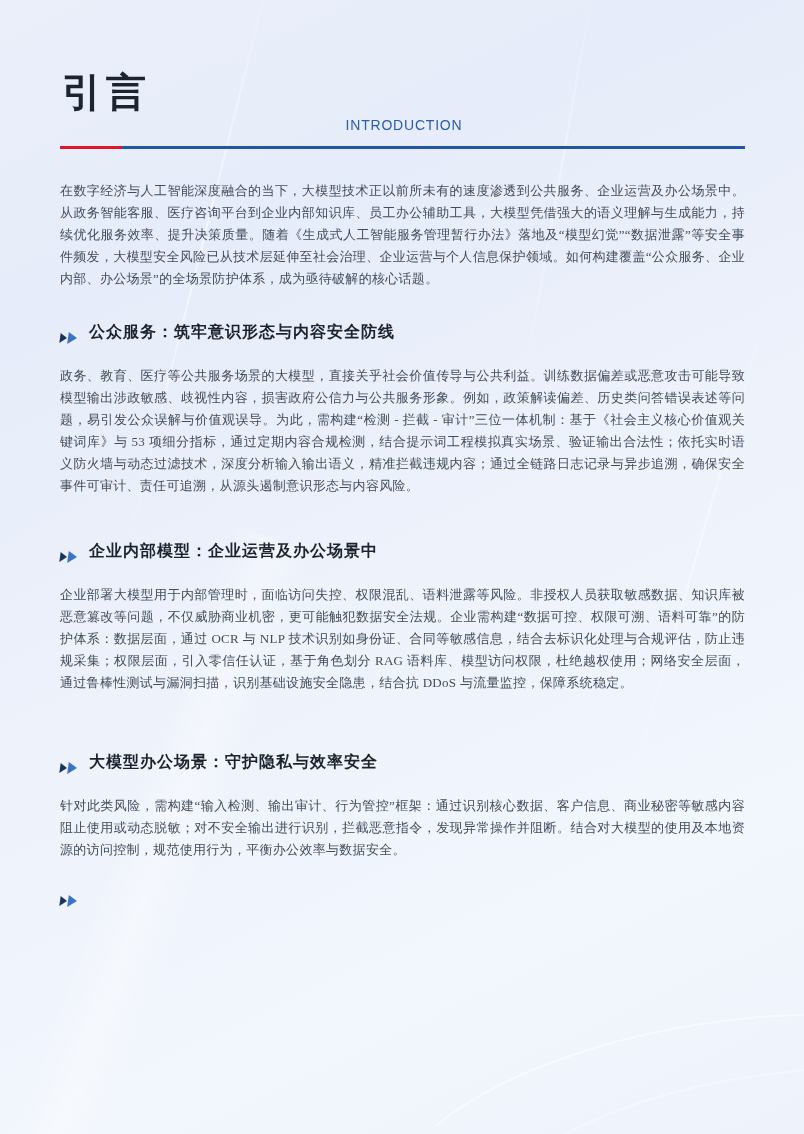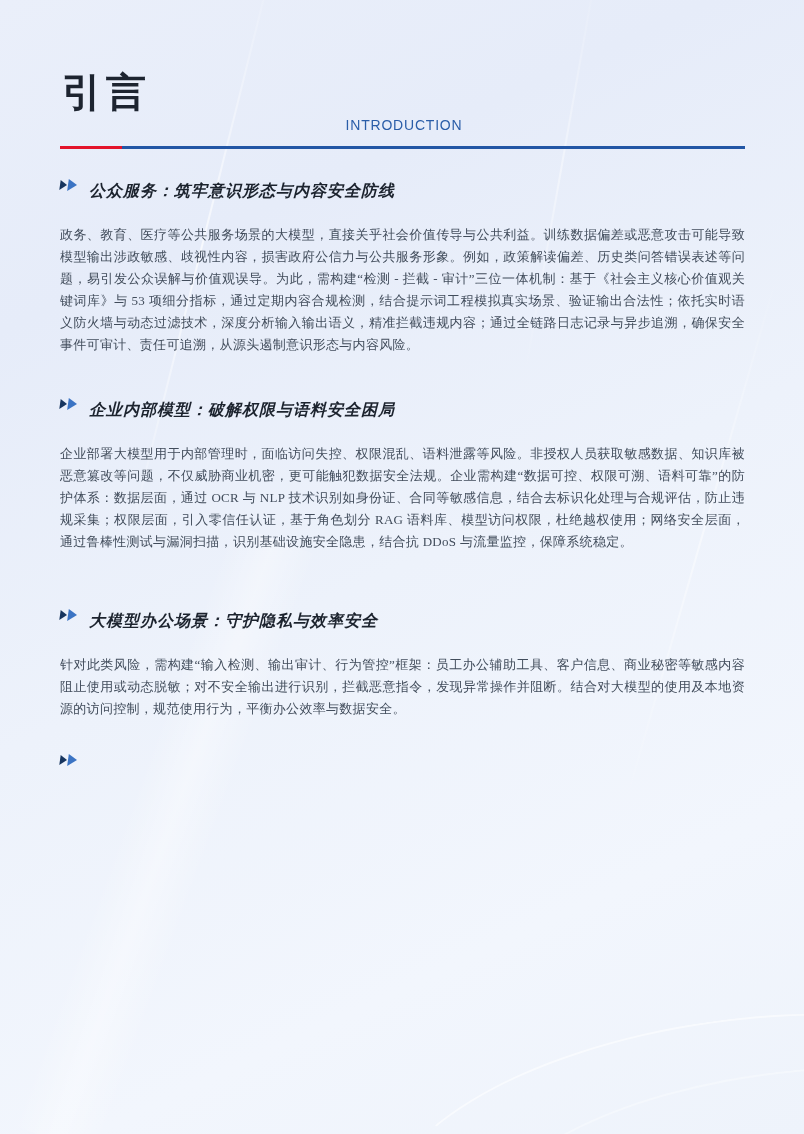--- a/index.html
+++ b/index.html
@@ -63,24 +63,24 @@
   }
   .intro { margin-top: 31px; }
 
   section.doc-section { display: block; }
   .sec-s1 { margin-top: 30px; }
   .sec-s2 { margin-top: 42px; }
   .sec-s3 { margin-top: 56px; }
   .sec-s4 { margin-top: 34px; }
 
   .sec-h {
-    display: flex; align-items: flex-start;
+    display: flex; align-items: flex-end;
     margin: 0 0 21px 0;
     font-size: 16px; line-height: 24px; font-weight: 700;
-    color: #1c232e; letter-spacing: 1px; font-style: italic;
+    color: #1c232e; letter-spacing: 1px;
   }
   .chev { display: inline-flex; align-items: center; margin-right: 12px; transform: skewX(-8deg); }
   .chev .t1 {
     width: 0; height: 0; display: inline-block;
     border-top: 5px solid transparent; border-bottom: 5px solid transparent;
     border-left: 7px solid #16355f;
   }
   .chev .t2 {
     width: 0; height: 0; display: inline-block; margin-left: 1px;
     border-top: 6.5px solid transparent; border-bottom: 6.5px solid transparent;
@@ -103,52 +103,53 @@
 
     <header>
       <h1 class="page-title">引言</h1>
       <div class="page-subtitle">INTRODUCTION</div>
       <div class="divider">
         <span class="seg-red"></span>
         <span class="seg-blue"></span>
       </div>
     </header>
 
+    <p class="body-para intro">在数字经济与人工智能深度融合的当下，大模型技术正以前所未有的速度渗透到公共服务、企业运营及办公场景中。从政务智能客服、医疗咨询平台到企业内部知识库、员工办公辅助工具，大模型凭借强大的语义理解与生成能力，持续优化服务效率、提升决策质量。随着《生成式人工智能服务管理暂行办法》落地及“模型幻觉”“数据泄露”等安全事件频发，大模型安全风险已从技术层延伸至社会治理、企业运营与个人信息保护领域。如何构建覆盖“公众服务、企业内部、办公场景”的全场景防护体系，成为亟待破解的核心话题。</p>
 
     <section class="doc-section sec-s1">
       <h2 class="sec-h">
         <span class="chev">
             <i class="t1"></i>
             <i class="t2"></i>
           </span>
         <span>公众服务：筑牢意识形态与内容安全防线</span>
       </h2>
       <p class="body-para">政务、教育、医疗等公共服务场景的大模型，直接关乎社会价值传导与公共利益。训练数据偏差或恶意攻击可能导致模型输出涉政敏感、歧视性内容，损害政府公信力与公共服务形象。例如，政策解读偏差、历史类问答错误表述等问题，易引发公众误解与价值观误导。为此，需构建“检测 - 拦截 - 审计”三位一体机制：基于《社会主义核心价值观关键词库》与 53 项细分指标，通过定期内容合规检测，结合提示词工程模拟真实场景、验证输出合法性；依托实时语义防火墙与动态过滤技术，深度分析输入输出语义，精准拦截违规内容；通过全链路日志记录与异步追溯，确保安全事件可审计、责任可追溯，从源头遏制意识形态与内容风险。</p>
     </section>
 
     <section class="doc-section sec-s2">
       <h2 class="sec-h">
         <span class="chev">
             <i class="t1"></i>
             <i class="t2"></i>
           </span>
-        <span>企业内部模型：破解权限与语料安全困局</span>
+        <span>企业内部模型：企业运营及办公场景中</span>
       </h2>
       <p class="body-para">企业部署大模型用于内部管理时，面临访问失控、权限混乱、语料泄露等风险。非授权人员获取敏感数据、知识库被恶意篡改等问题，不仅威胁商业机密，更可能触犯数据安全法规。企业需构建“数据可控、权限可溯、语料可靠”的防护体系：数据层面，通过 OCR 与 NLP 技术识别如身份证、合同等敏感信息，结合去标识化处理与合规评估，防止违规采集；权限层面，引入零信任认证，基于角色划分 RAG 语料库、模型访问权限，杜绝越权使用；网络安全层面，通过鲁棒性测试与漏洞扫描，识别基础设施安全隐患，结合抗 DDoS 与流量监控，保障系统稳定。</p>
     </section>
 
     <section class="doc-section sec-s3">
       <h2 class="sec-h">
         <span class="chev">
             <i class="t1"></i>
             <i class="t2"></i>
           </span>
         <span>大模型办公场景：守护隐私与效率安全</span>
       </h2>
-      <p class="body-para para-gap">针对此类风险，需构建“输入检测、输出审计、行为管控”框架：员工办公辅助工具、客户信息、商业秘密等敏感内容阻止使用或动态脱敏；对不安全输出进行识别，拦截恶意指令，发现异常操作并阻断。结合对大模型的使用及本地资源的访问控制，规范使用行为，平衡办公效率与数据安全。</p>
+      <p class="body-para para-gap">针对此类风险，需构建“输入检测、输出审计、行为管控”框架：通过识别核心数据、客户信息、商业秘密等敏感内容阻止使用或动态脱敏；对不安全输出进行识别，拦截恶意指令，发现异常操作并阻断。结合对大模型的使用及本地资源的访问控制，规范使用行为，平衡办公效率与数据安全。</p>
     </section>
 
     <section class="doc-section sec-s4">
       <h2 class="sec-h">
         <span class="chev">
             <i class="t1"></i>
             <i class="t2"></i>
           </span>
       </h2>
     </section>

